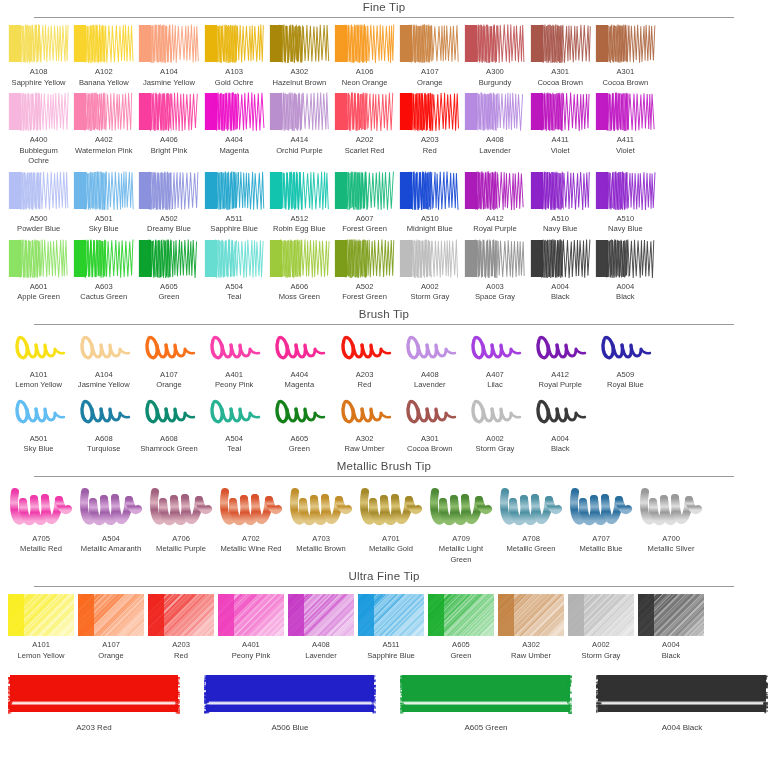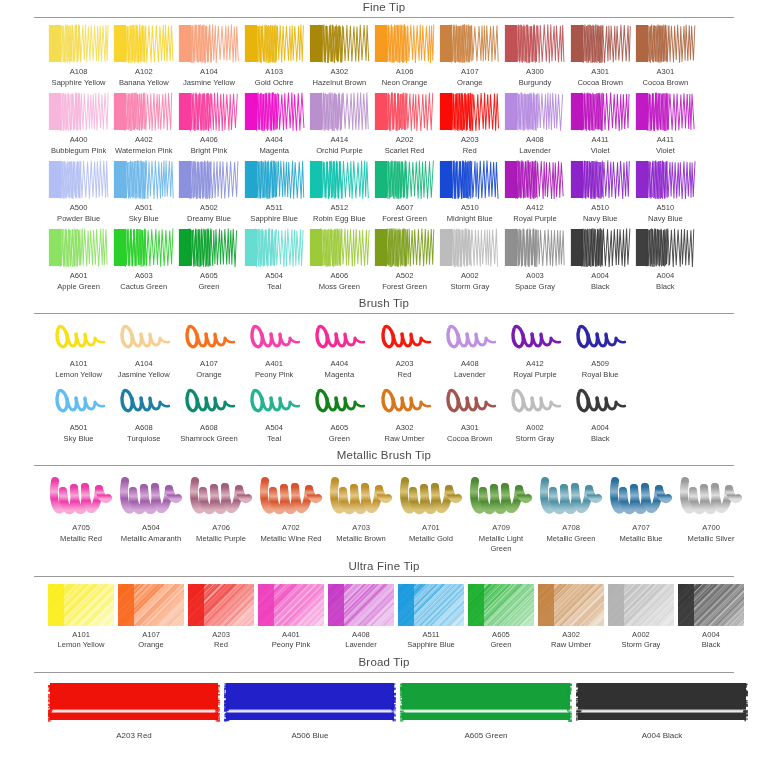--- a/index.html
+++ b/index.html
@@ -34,24 +34,23 @@
     width:700px;
   }
   .section-rule.broad{width:700px;}
 
   
   .grid{
     display:grid;
     width:664px;
     box-sizing:border-box;
     padding:0 6px;
-    margin-left:40px;
   }
   .g10{grid-template-columns:repeat(10,1fr);}
-  .g4{grid-template-columns:repeat(4,1fr);}
+  .g4{grid-template-columns:repeat(4,1fr);gap:20px;}
 
   .cell{
     display:flex;
     flex-direction:column;
     align-items:center;
     box-sizing:border-box;
     padding:0 2px;
   }
   .swatch{
     width:100%;
@@ -261,21 +260,21 @@
             <svg class="fine-art" viewBox="0 0 70 40" preserveAspectRatio="none">
               <rect x="1" y="1" width="14" height="37" fill="#f7b6dd"></rect>
               <path d="M13.00,1.90 L15.09,37.39 L16.77,1.63 L18.50,37.13 L19.97,1.61 L22.00,37.30 L23.67,1.08 L25.98,37.87 L28.34,2.09 L30.55,36.86 L32.12,0.51 L33.25,38.47 L34.74,1.08 L36.82,38.01 L38.11,1.99 L40.06,37.58 L41.51,1.24 L43.90,38.19 L45.86,1.57 L47.42,36.60 L49.06,2.47 L50.16,36.72 L51.76,1.81 L52.97,37.11 L54.61,1.02 L56.03,38.48 L58.19,1.06 L60.08,36.13 L61.66,2.40 L63.25,37.83 L65.28,0.95 L67.53,37.70 L68.78,0.82" fill="none" stroke="#f7b6dd" stroke-width="1.1" opacity="0.92"></path>
               <path d="M12.00,1.28 L14.34,38.58 L16.17,2.26 L17.86,38.78 L19.16,2.34 L20.83,37.04 L23.18,1.13 L25.45,38.68 L27.63,1.37 L29.38,38.36 L31.58,0.77 L33.00,38.50 L34.37,0.78 L36.68,37.50 L38.48,1.23" fill="none" stroke="#f7b6dd" stroke-width="1" opacity="0.65"></path>
               <path d="M14.00,2.27 L15.75,38.73 L17.86,0.73 L20.21,38.37 L21.80,2.02 L23.53,38.91 L25.73,2.29 L27.08,37.84 L28.69,1.60 L30.46,37.20 L32.31,1.68 L33.63,38.09 L35.97,2.39 L37.36,38.65" fill="none" stroke="#f7b6dd" stroke-width="1" opacity="0.65"></path>
               <path d="M16.00,0.76 L17.47,38.45 L19.93,1.89 L21.28,38.65 L23.41,1.79 L25.78,37.47 L27.10,2.14 L29.58,38.16 L31.80,1.93 L34.24,37.68 L35.69,1.08 L37.33,37.25" fill="none" stroke="#f7b6dd" stroke-width="1" opacity="0.65"></path>
             </svg>
           </div>
           <div class="label">
             <span class="code">A400</span>
-            <span class="name">Bubblegum Pink</span>
+            <span class="name">Bubblegum Ochre</span>
           </div>
         </div>
         <div class="cell">
           <div class="swatch">
             <svg class="fine-art" viewBox="0 0 70 40" preserveAspectRatio="none">
               <rect x="1" y="1" width="14" height="37" fill="#fa81ae"></rect>
               <path d="M13.00,0.84 L15.49,37.11 L17.24,1.13 L18.99,36.53 L21.01,1.80 L23.05,37.00 L24.30,1.02 L25.57,36.52 L28.03,1.99 L30.46,37.96 L32.19,1.16 L33.32,36.19 L35.51,0.63 L37.58,38.48 L39.53,2.43 L41.92,37.55 L43.21,1.40 L44.70,38.82 L46.85,0.90 L48.28,38.55 L50.49,2.14 L51.75,37.04 L52.91,2.23 L54.52,37.67 L56.97,2.09 L58.26,36.84 L60.01,1.46 L62.28,38.44 L63.54,1.05 L65.97,38.00 L67.08,0.77" fill="none" stroke="#fa81ae" stroke-width="1.1" opacity="0.92"></path>
               <path d="M12.00,1.95 L13.71,38.79 L15.01,2.33 L17.32,37.95 L18.63,1.36 L20.35,38.92 L22.70,0.56 L24.60,38.21 L26.34,0.81 L28.11,37.54 L30.40,1.80 L32.82,38.61 L34.91,1.96 L36.88,37.12" fill="none" stroke="#fa81ae" stroke-width="1" opacity="0.65"></path>
               <path d="M14.00,2.36 L15.65,37.06 L17.95,2.42 L19.37,38.49 L21.26,1.26 L23.02,38.00 L25.16,1.05 L26.61,37.37 L28.30,2.44 L30.34,38.70 L32.50,1.91 L34.14,37.12 L36.09,1.07" fill="none" stroke="#fa81ae" stroke-width="1" opacity="0.65"></path>
               <path d="M16.00,1.20 L17.34,37.65 L19.59,1.63 L21.06,38.77 L22.73,1.95 L24.08,38.11 L26.44,0.77 L28.77,37.76 L30.09,1.95 L32.52,37.87 L34.62,1.24 L35.98,37.10 L37.86,1.22" fill="none" stroke="#fa81ae" stroke-width="1" opacity="0.65"></path>
@@ -830,20 +829,37 @@
                 <path d="M17 13 C18 19 20 25 23 25 C26 25 27 19 26 13" stroke-width="3.2"></path>
                 <path d="M26 13 C27 19 29 25 32 25 C35 25 36 19 35 13" stroke-width="3.2"></path>
                 <path d="M35 14 C36 19 38 24 41 24 C44 24 45 20 45 17" stroke-width="3"></path>
                 <path d="M45 17 C47 20 50 22 54 21" stroke-width="2.4"></path>
               </g>
             </svg>
           </div>
           <div class="label">
             <span class="code">A408</span>
             <span class="name">Lavender</span>
+          </div>
+        </div>
+        <div class="cell">
+          <div class="swatch">
+            <svg class="brush-art" viewBox="0 0 58 34" preserveAspectRatio="xMidYMid meet">
+              <g fill="none" stroke="#a53fe0" stroke-linecap="round" stroke-linejoin="round">
+                <path d="M8 8 C6 14 7 22 11 25 C15 28 18 22 17 15 C16 9 12 4 9 6" stroke-width="3.4"></path>
+                <path d="M17 13 C18 19 20 25 23 25 C26 25 27 19 26 13" stroke-width="3.2"></path>
+                <path d="M26 13 C27 19 29 25 32 25 C35 25 36 19 35 13" stroke-width="3.2"></path>
+                <path d="M35 14 C36 19 38 24 41 24 C44 24 45 20 45 17" stroke-width="3"></path>
+                <path d="M45 17 C47 20 50 22 54 21" stroke-width="2.4"></path>
+              </g>
+            </svg>
+          </div>
+          <div class="label">
+            <span class="code">A407</span>
+            <span class="name">Lilac</span>
           </div>
         </div>
         <div class="cell">
           <div class="swatch">
             <svg class="brush-art" viewBox="0 0 58 34" preserveAspectRatio="xMidYMid meet">
               <g fill="none" stroke="#7a1bb0" stroke-linecap="round" stroke-linejoin="round">
                 <path d="M8 8 C6 14 7 22 11 25 C15 28 18 22 17 15 C16 9 12 4 9 6" stroke-width="3.4"></path>
                 <path d="M17 13 C18 19 20 25 23 25 C26 25 27 19 26 13" stroke-width="3.2"></path>
                 <path d="M26 13 C27 19 29 25 32 25 C35 25 36 19 35 13" stroke-width="3.2"></path>
                 <path d="M35 14 C36 19 38 24 41 24 C44 24 45 20 45 17" stroke-width="3"></path>
@@ -2350,24 +2366,20 @@
               <rect x="0" y="0" width="16" height="42" fill="#333333" opacity="0.85"></rect>
             </svg>
           </div>
           <div class="label">
             <span class="code">A004</span>
             <span class="name">Black</span>
           </div>
         </div>
       </div>
       <div class="row-gap-sm"></div>
-      <div class="section-header">
-        <div class="section-title">Broad Tip</div>
-        <div class="section-rule broad"></div>
-      </div>
       <div class="sec-gap"></div>
       <div class="grid g4 broad">
         <div class="cell">
           <div class="swatch">
             <svg class="broad-art" viewBox="0 0 172 46" preserveAspectRatio="none">
               <defs>
                 <linearGradient id="bg51565" x1="0" y1="0" x2="0" y2="1">
                   <stop offset="0%" stop-color="#ee1208"></stop>
                   <stop offset="70%" stop-color="#ee1208"></stop>
                   <stop offset="76%" stop-color="#ffffff" stop-opacity="0.55"></stop>

